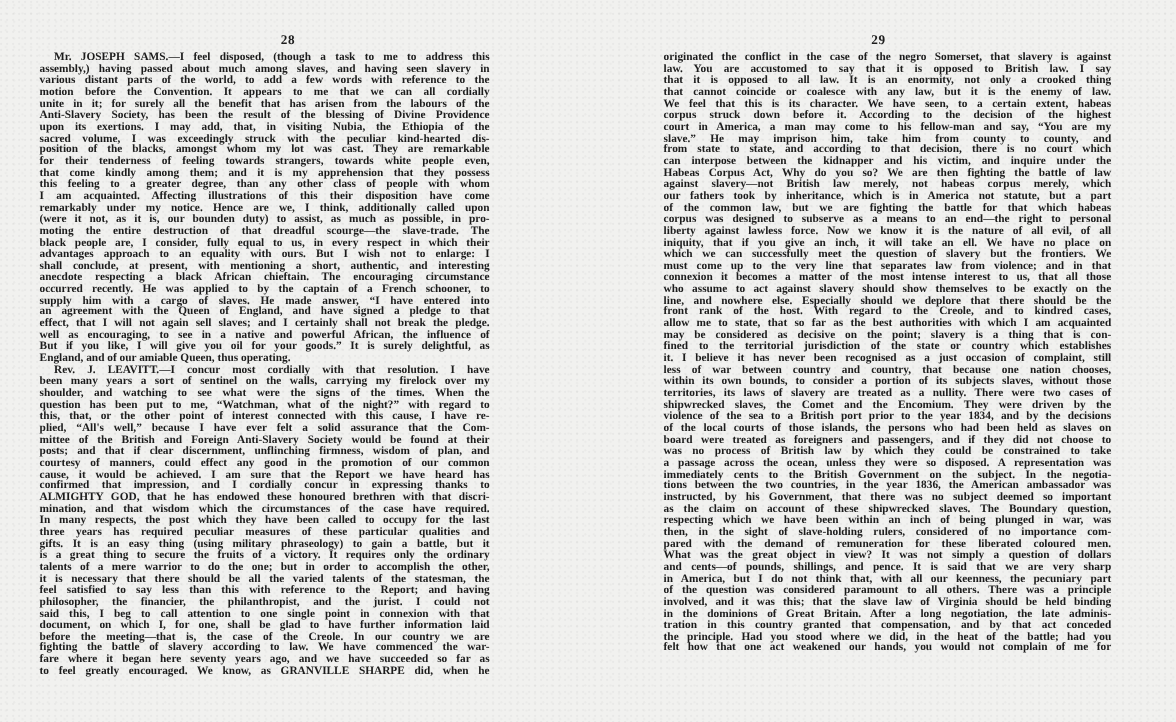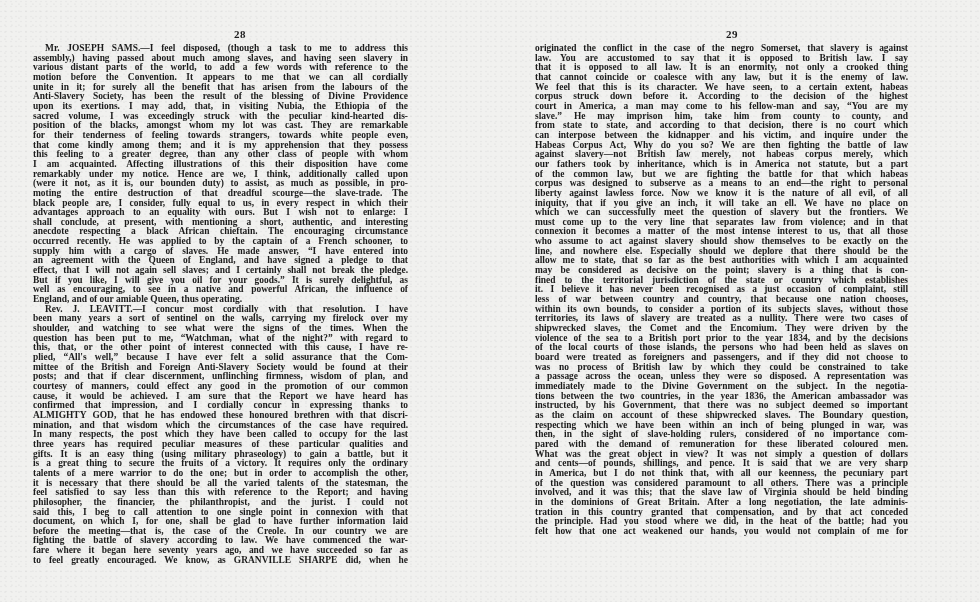--- a/index.html
+++ b/index.html
@@ -21,21 +21,21 @@
     font-size:11px;font-weight:bold;letter-spacing:0.5px;
   }
   .page-left .page-num{left:-5px;}
   .page-right .page-num{left:-3px;}
   .col{
     position:absolute;top:44px;
     font-size:9.45px;line-height:9.66px;font-weight:bold;
     text-align:justify;
   }
   .page-left .col{left:33px;width:375px;}
-  .page-right .col{left:45px;width:373px;}
+  .page-right .col{left:63px;width:373px;}
   .line{display:block;white-space:nowrap;text-align:justify;text-align-last:justify;height:9.66px;overflow:visible;}
   .line.last{text-align-last:left;}
   .line.indent{padding-left:12px;}
 </style>
 </head>
 <body>
 
 <div class="page page-left">
   <div class="page-num">28</div>
   <div class="col" id="left-col">
@@ -56,22 +56,22 @@
       <span class="line">(were it not, as it is, our bounden duty) to assist, as much as possible, in pro-</span>
       <span class="line">moting the entire destruction of that dreadful scourge—the slave-trade. The</span>
       <span class="line">black people are, I consider, fully equal to us, in every respect in which their</span>
       <span class="line">advantages approach to an equality with ours. But I wish not to enlarge: I</span>
       <span class="line">shall conclude, at present, with mentioning a short, authentic, and interesting</span>
       <span class="line">anecdote respecting a black African chieftain. The encouraging circumstance</span>
       <span class="line">occurred recently. He was applied to by the captain of a French schooner, to</span>
       <span class="line">supply him with a cargo of slaves. He made answer, “I have entered into</span>
       <span class="line">an agreement with the Queen of England, and have signed a pledge to that</span>
       <span class="line">effect, that I will not again sell slaves; and I certainly shall not break the pledge.</span>
+      <span class="line">well as encouraging, to see in a native and powerful African, the influence of</span>
       <span class="line">But if you like, I will give you oil for your goods.” It is surely delightful, as</span>
-      <span class="line">well as encouraging, to see in a native and powerful African, the influence of</span>
       <span class="line last">England, and of our amiable Queen, thus operating.</span>
       <span class="line indent">Rev. J. LEAVITT.—I concur most cordially with that resolution. I have</span>
       <span class="line">been many years a sort of sentinel on the walls, carrying my firelock over my</span>
       <span class="line">shoulder, and watching to see what were the signs of the times. When the</span>
       <span class="line">question has been put to me, “Watchman, what of the night?” with regard to</span>
       <span class="line">this, that, or the other point of interest connected with this cause, I have re-</span>
       <span class="line">plied, “All's well,” because I have ever felt a solid assurance that the Com-</span>
       <span class="line">mittee of the British and Foreign Anti-Slavery Society would be found at their</span>
       <span class="line">posts; and that if clear discernment, unflinching firmness, wisdom of plan, and</span>
       <span class="line">courtesy of manners, could effect any good in the promotion of our common</span>
@@ -114,34 +114,35 @@
       <span class="line">our fathers took by inheritance, which is in America not statute, but a part</span>
       <span class="line">of the common law, but we are fighting the battle for that which habeas</span>
       <span class="line">corpus was designed to subserve as a means to an end—the right to personal</span>
       <span class="line">liberty against lawless force. Now we know it is the nature of all evil, of all</span>
       <span class="line">iniquity, that if you give an inch, it will take an ell. We have no place on</span>
       <span class="line">which we can successfully meet the question of slavery but the frontiers. We</span>
       <span class="line">must come up to the very line that separates law from violence; and in that</span>
       <span class="line">connexion it becomes a matter of the most intense interest to us, that all those</span>
       <span class="line">who assume to act against slavery should show themselves to be exactly on the</span>
       <span class="line">line, and nowhere else. Especially should we deplore that there should be the</span>
+      <span class="line">front rank of the host. With regard to the Creole, and to kindred cases,</span>
       <span class="line">allow me to state, that so far as the best authorities with which I am acquainted</span>
       <span class="line">may be considered as decisive on the point; slavery is a thing that is con-</span>
       <span class="line">fined to the territorial jurisdiction of the state or country which establishes</span>
       <span class="line">it. I believe it has never been recognised as a just occasion of complaint, still</span>
       <span class="line">less of war between country and country, that because one nation chooses,</span>
       <span class="line">within its own bounds, to consider a portion of its subjects slaves, without those</span>
       <span class="line">territories, its laws of slavery are treated as a nullity. There were two cases of</span>
       <span class="line">shipwrecked slaves, the Comet and the Encomium. They were driven by the</span>
       <span class="line">violence of the sea to a British port prior to the year 1834, and by the decisions</span>
       <span class="line">of the local courts of those islands, the persons who had been held as slaves on</span>
       <span class="line">board were treated as foreigners and passengers, and if they did not choose to</span>
       <span class="line">was no process of British law by which they could be constrained to take</span>
       <span class="line">a passage across the ocean, unless they were so disposed. A representation was</span>
-      <span class="line">immediately made to the Divine Government on the subject. In the negotia-</span>
+      <span class="line">immediately cents to the British Government on the subject. In the negotia-</span>
       <span class="line">tions between the two countries, in the year 1836, the American ambassador was</span>
       <span class="line">instructed, by his Government, that there was no subject deemed so important</span>
       <span class="line">as the claim on account of these shipwrecked slaves. The Boundary question,</span>
       <span class="line">respecting which we have been within an inch of being plunged in war, was</span>
       <span class="line">then, in the sight of slave-holding rulers, considered of no importance com-</span>
       <span class="line">pared with the demand of remuneration for these liberated coloured men.</span>
       <span class="line">What was the great object in view? It was not simply a question of dollars</span>
       <span class="line">and cents—of pounds, shillings, and pence. It is said that we are very sharp</span>
       <span class="line">in America, but I do not think that, with all our keenness, the pecuniary part</span>
       <span class="line">of the question was considered paramount to all others. There was a principle</span>

